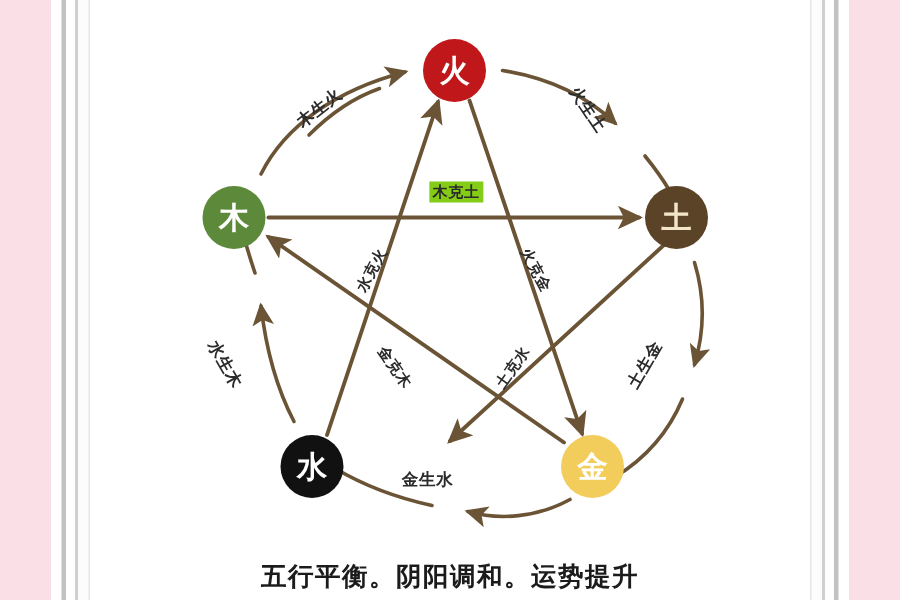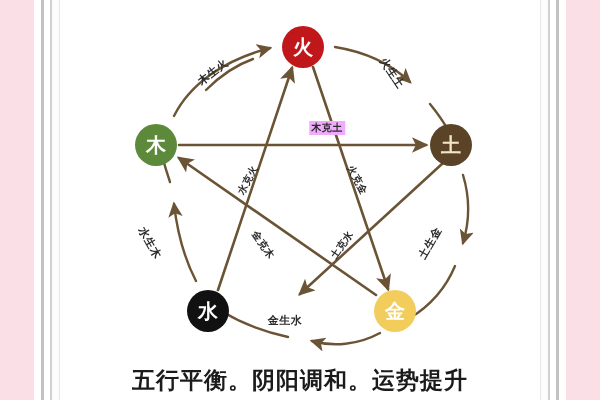--- a/index.html
+++ b/index.html
@@ -44,29 +44,29 @@
   .lbl{
     position:absolute;white-space:nowrap;
     font-family:"DejaVu Sans","Liberation Sans",sans-serif;
     color:#2b2b2b;letter-spacing:0.5px;
     transform-origin:50% 50%;
     user-select:none;
   }
   .lbl-gen{font-size:11px;font-weight:600;}
   .lbl-ke{font-size:10px;font-weight:600;}
   .lbl-ke-plain{
-    background:#f0abfc;padding:0 2px;margin-left:23px;
+    background:#84cc16;padding:0 2px;
   }
 
   
   #slogan{
     position:absolute;left:0;right:0;bottom:4px;
     text-align:center;
     font-family:"DejaVu Sans","Liberation Sans",sans-serif;
-    font-size:23px;font-weight:bold;color:#1b1b1b;
+    font-size:17px;font-weight:bold;color:#1b1b1b;
     letter-spacing:1px;
     user-select:none;
   }
 </style>
 </head>
 <body>
 
 <div id="stage">
 
   <div class="band band-pink-l"></div>

